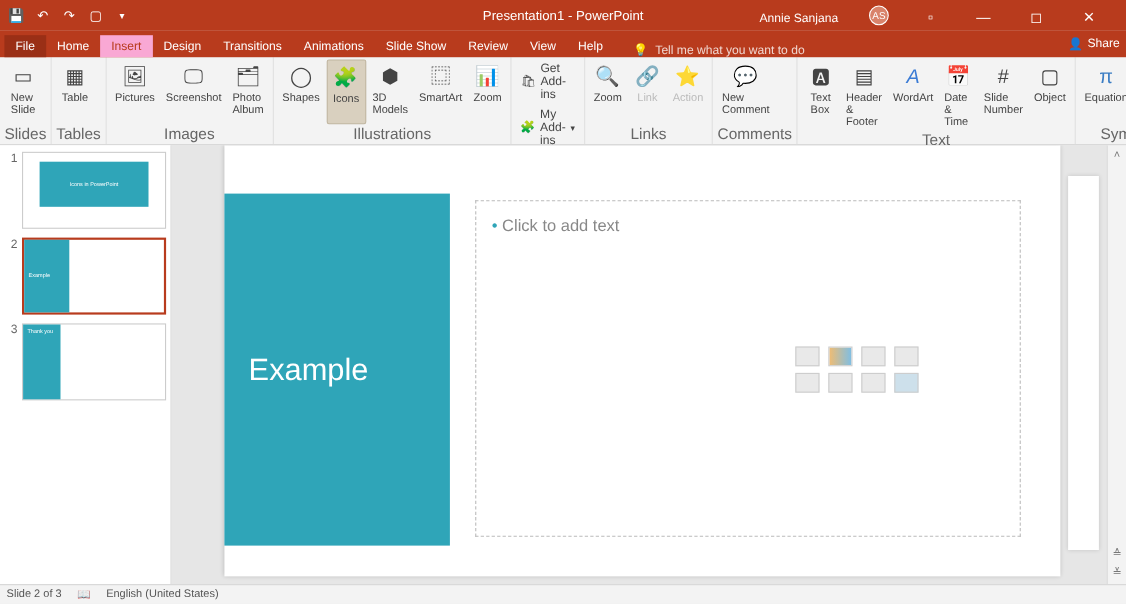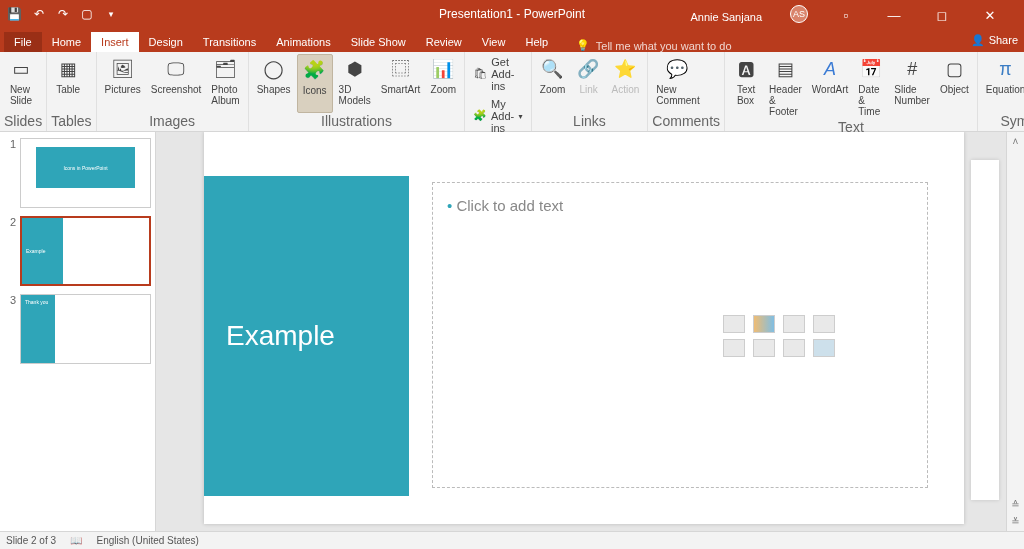--- a/index.html
+++ b/index.html
@@ -11,21 +11,21 @@
 .titlebar .qat .ic { width: 14px; height: 14px; display:flex; align-items:center; justify-content:center; font-size:12px; }
 .titlebar .title { position: absolute; left: 50%; transform: translateX(-50%); font-size: 12px; }
 .titlebar .right { margin-left: auto; display: flex; align-items: flex-end; gap: 28px; padding-right: 24px; }
 .titlebar .avatar { width:18px; height:18px; border-radius:50%; background:#d9836b; display:flex; align-items:center; justify-content:center; font-size:9px; border:1px solid #fff; }
 .titlebar .winbtn { width:20px; text-align:center; font-size:13px; }
 
 
 .tabs { height: 24px; background: #b83b1d; display: flex; align-items: flex-end; padding-left: 4px; position:relative; }
 .tab { padding: 4px 10px; font-size: 11px; color: #fff; cursor: pointer; display:flex; align-items:center; }
 .tab.file { background: #9a2f16; }
-.tab.active { background: #ffffff; color: #b83b1d; }
+.tab.active { background: #f9a8d4; color: #b83b1d; }
 .tabs .tell { display:flex; align-items:center; gap:6px; padding-left: 18px; color:#f0d6cf; font-size:11px; }
 .tabs .share { position:absolute; right:6px; top:0; height:100%; display:flex; align-items:center; gap:4px; color:#fff; font-size:11px; }
 
 
 .ribbon { height: 80px; background: #f3f3f3; border-bottom: 1px solid #d6d6d6; display: flex; }
 .group { border-right: 1px solid #e0e0e0; padding: 2px 4px 0 4px; display:flex; flex-direction:column; justify-content:space-between; }
 .group .btns { display:flex; gap:2px; flex:1; }
 .group .label { font-size: 14px; color: #666; text-align:center; padding-bottom:2px; }
 .btn { display:flex; flex-direction:column; align-items:center; justify-content:flex-start; padding:2px 4px; gap:2px; border-radius:2px; }
 .btn .icon { width:26px; height:26px; display:flex; align-items:center; justify-content:center; font-size:18px; }

